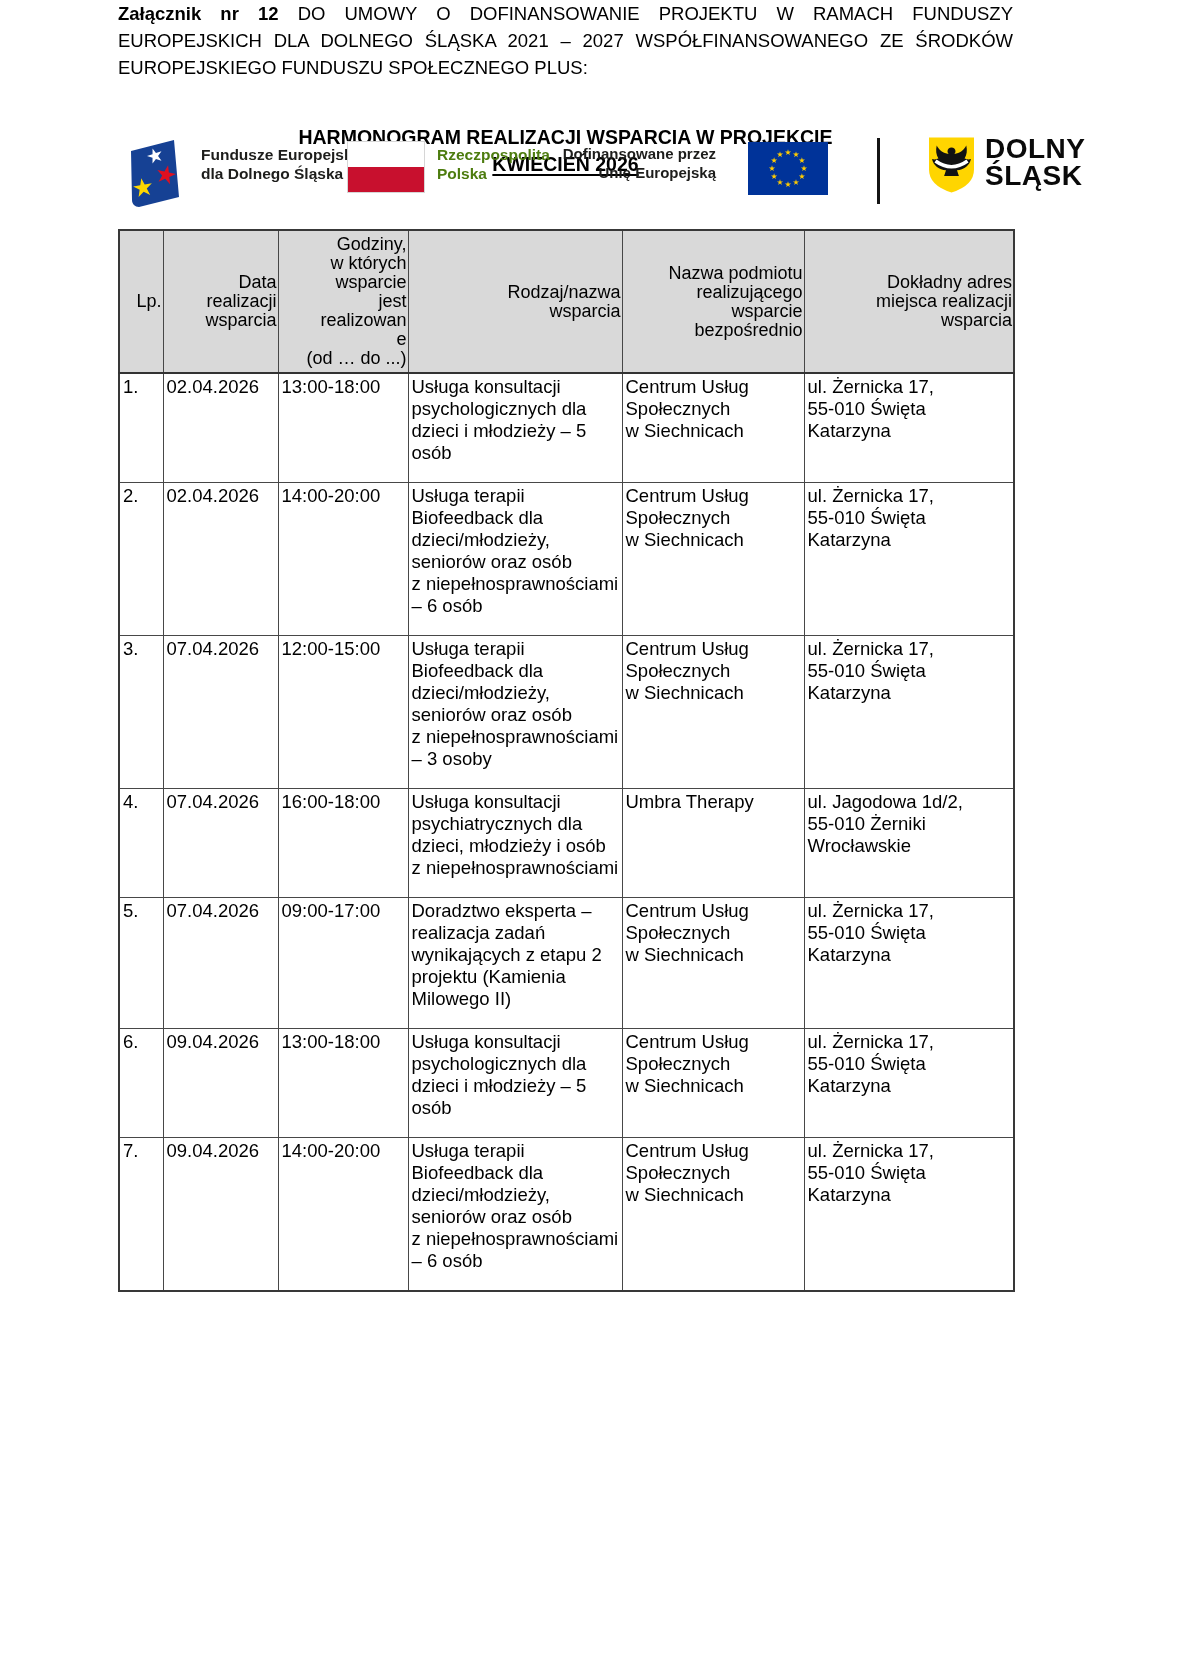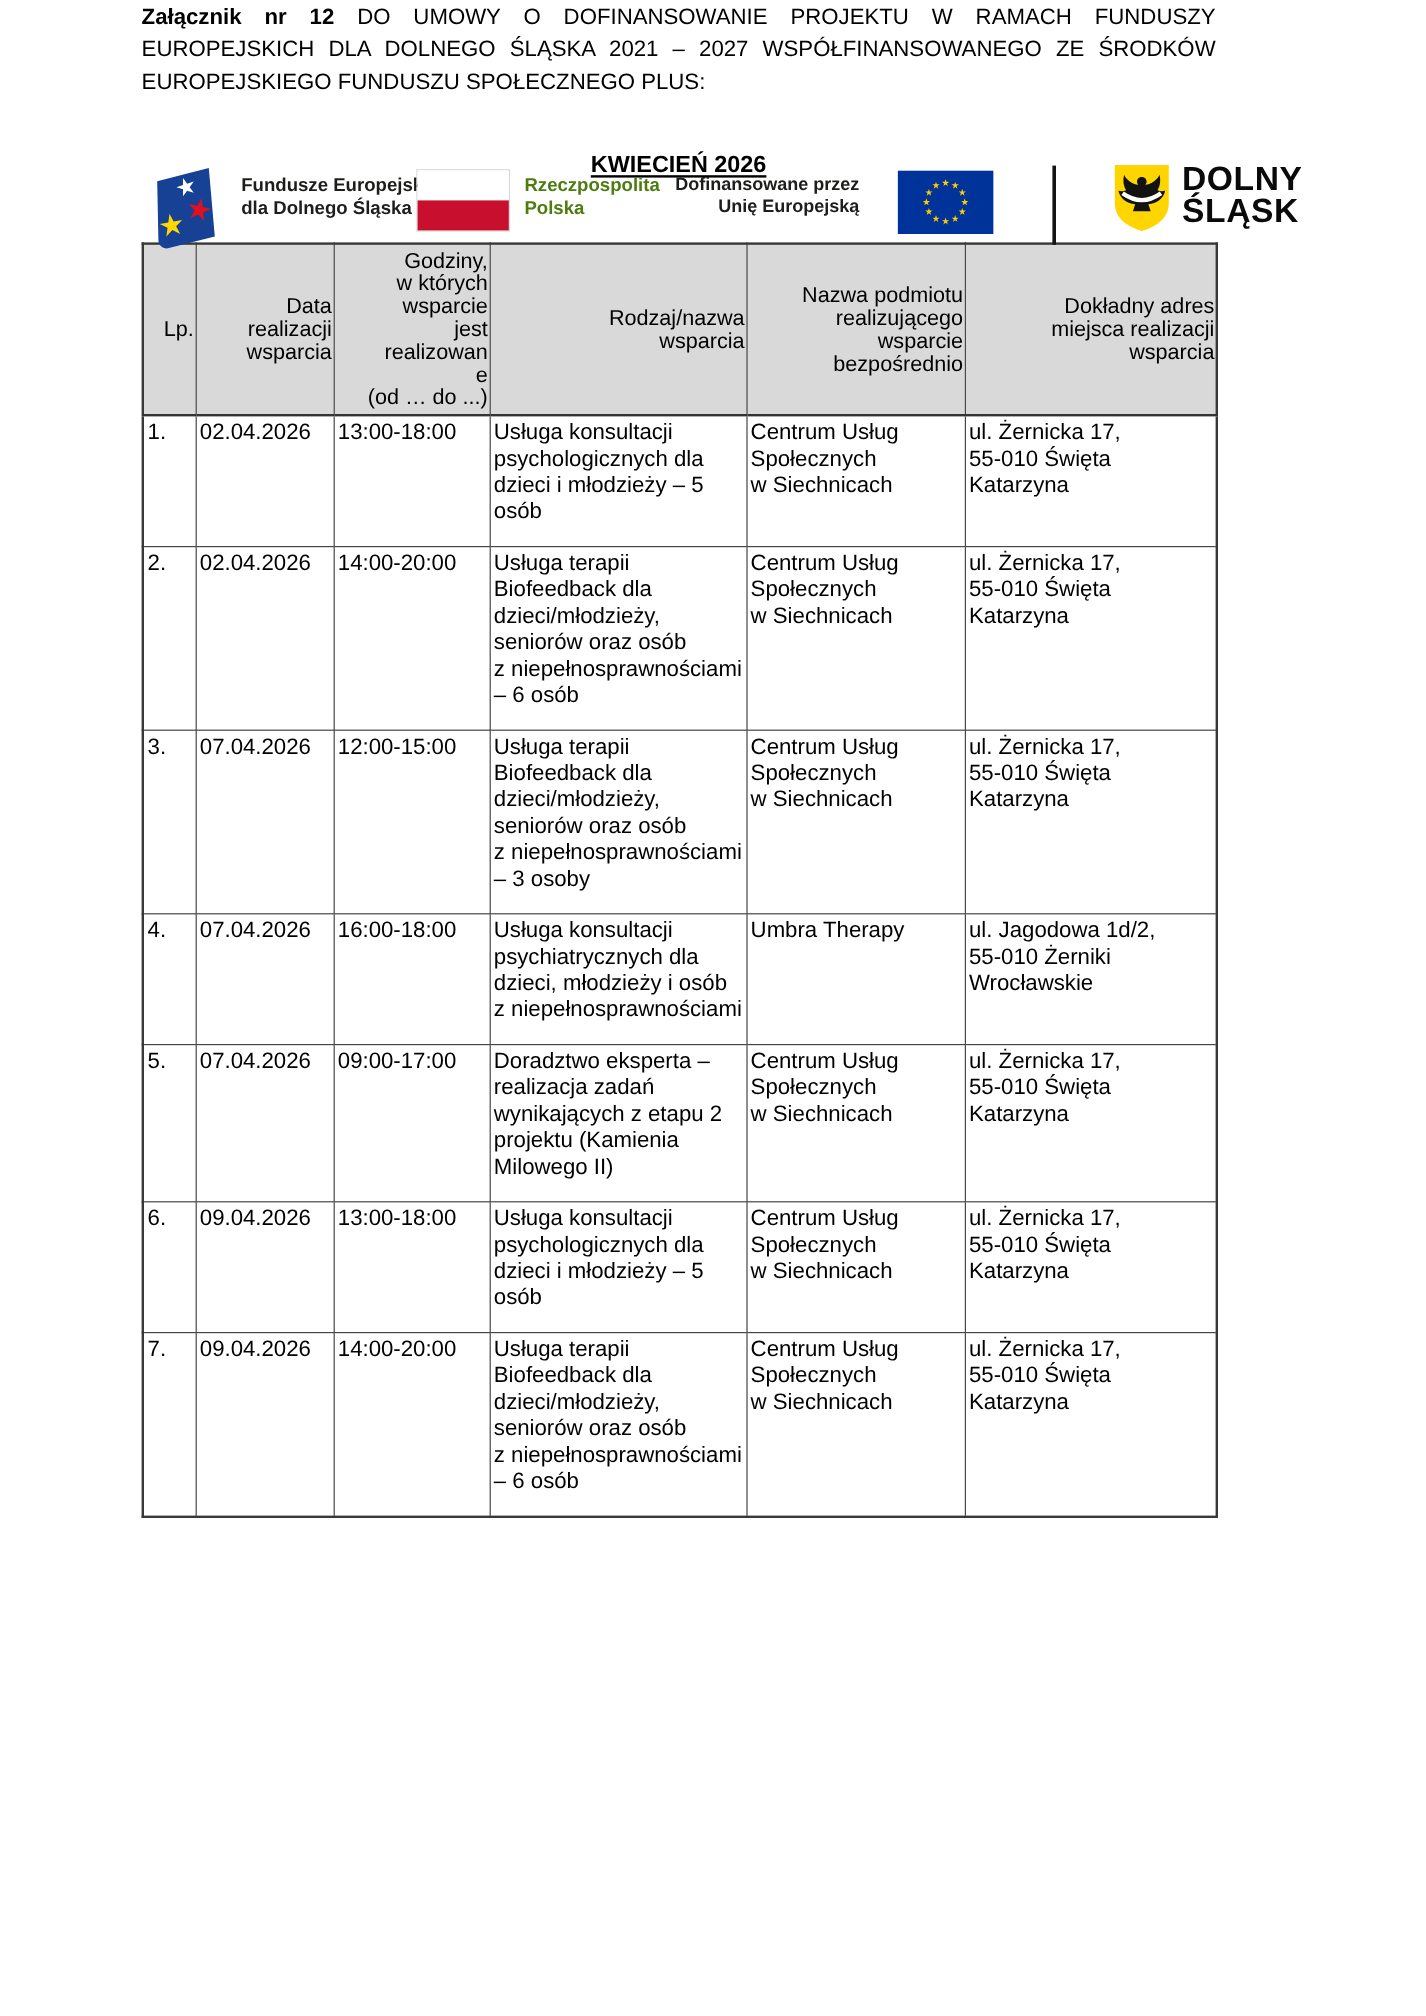--- a/index.html
+++ b/index.html
@@ -138,20 +138,21 @@
       <div>DOLNY</div>
       <div>ŚLĄSK</div>
     </div>
   </div>
 
   <div class="content">
 
     <p class="intro"><span class="b">Załącznik nr 12</span> <span>DO UMOWY O DOFINANSOWANIE PROJEKTU W RAMACH FUNDUSZY EUROPEJSKICH DLA DOLNEGO ŚLĄSKA 2021 – 2027 WSPÓŁFINANSOWANEGO ZE ŚRODKÓW EUROPEJSKIEGO FUNDUSZU SPOŁECZNEGO PLUS:</span></p>
 
     <div class="doc-title">
+      <div>HARMONOGRAM REALIZACJI WSPARCIA W PROJEKCIE</div>
       <div class="underlined">KWIECIEŃ 2026</div>
     </div>
 
     <table class="schedule">
       <colgroup>
         <col class="c1">
           <col class="c2">
           <col class="c3">
           <col class="c4">
           <col class="c5">

